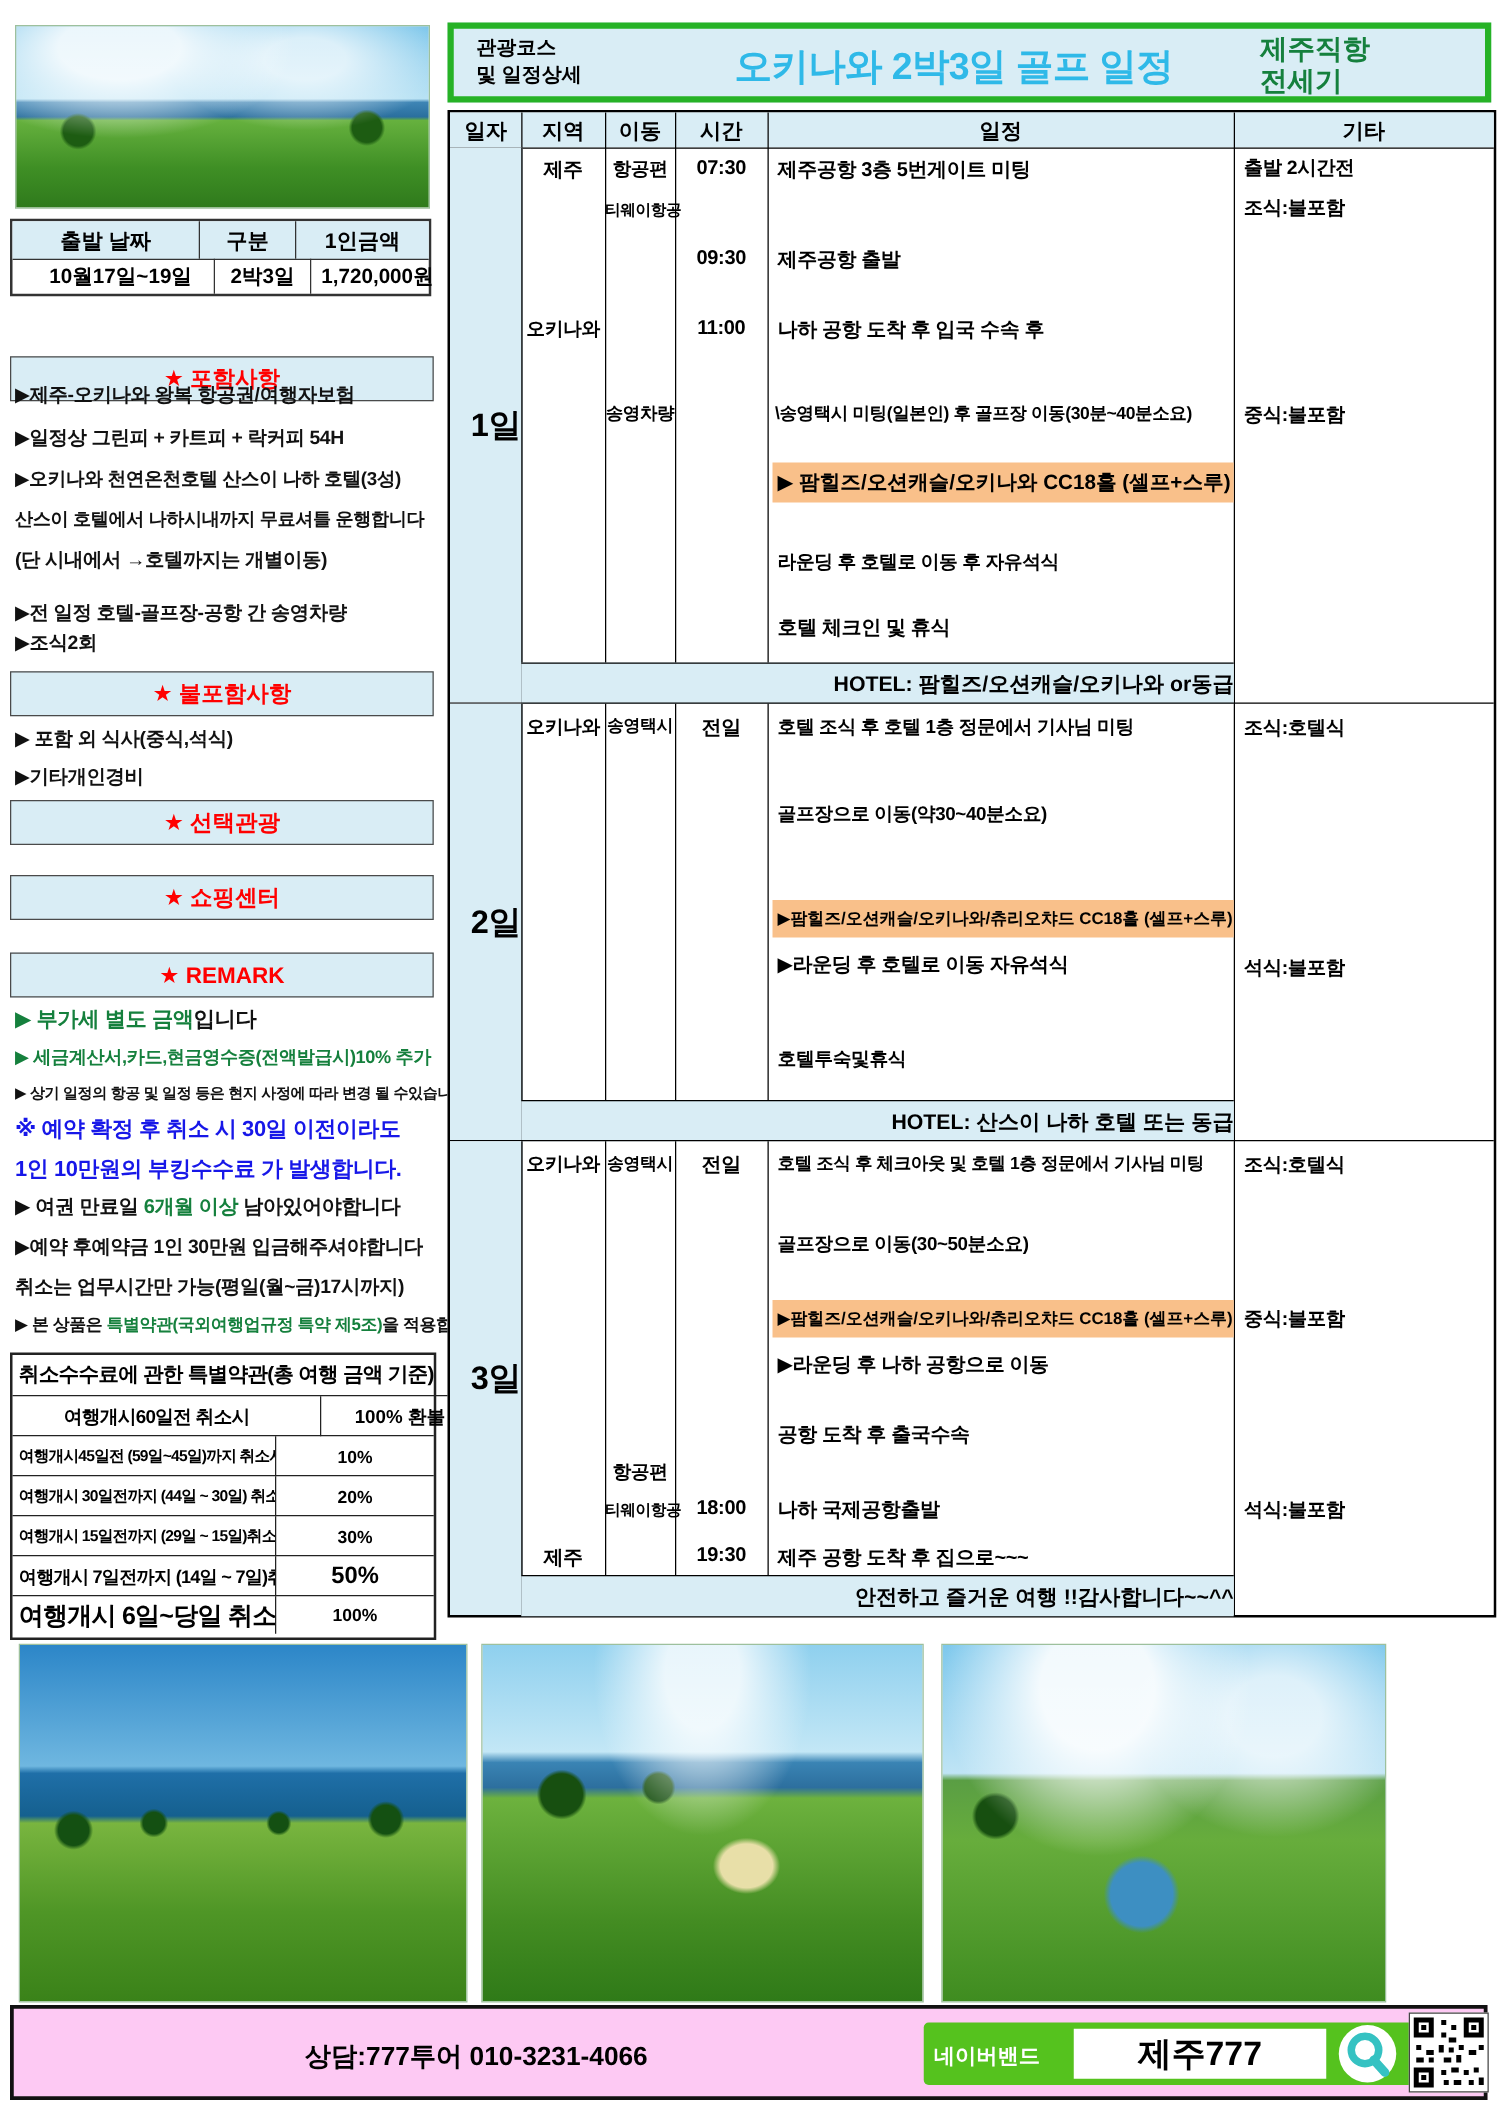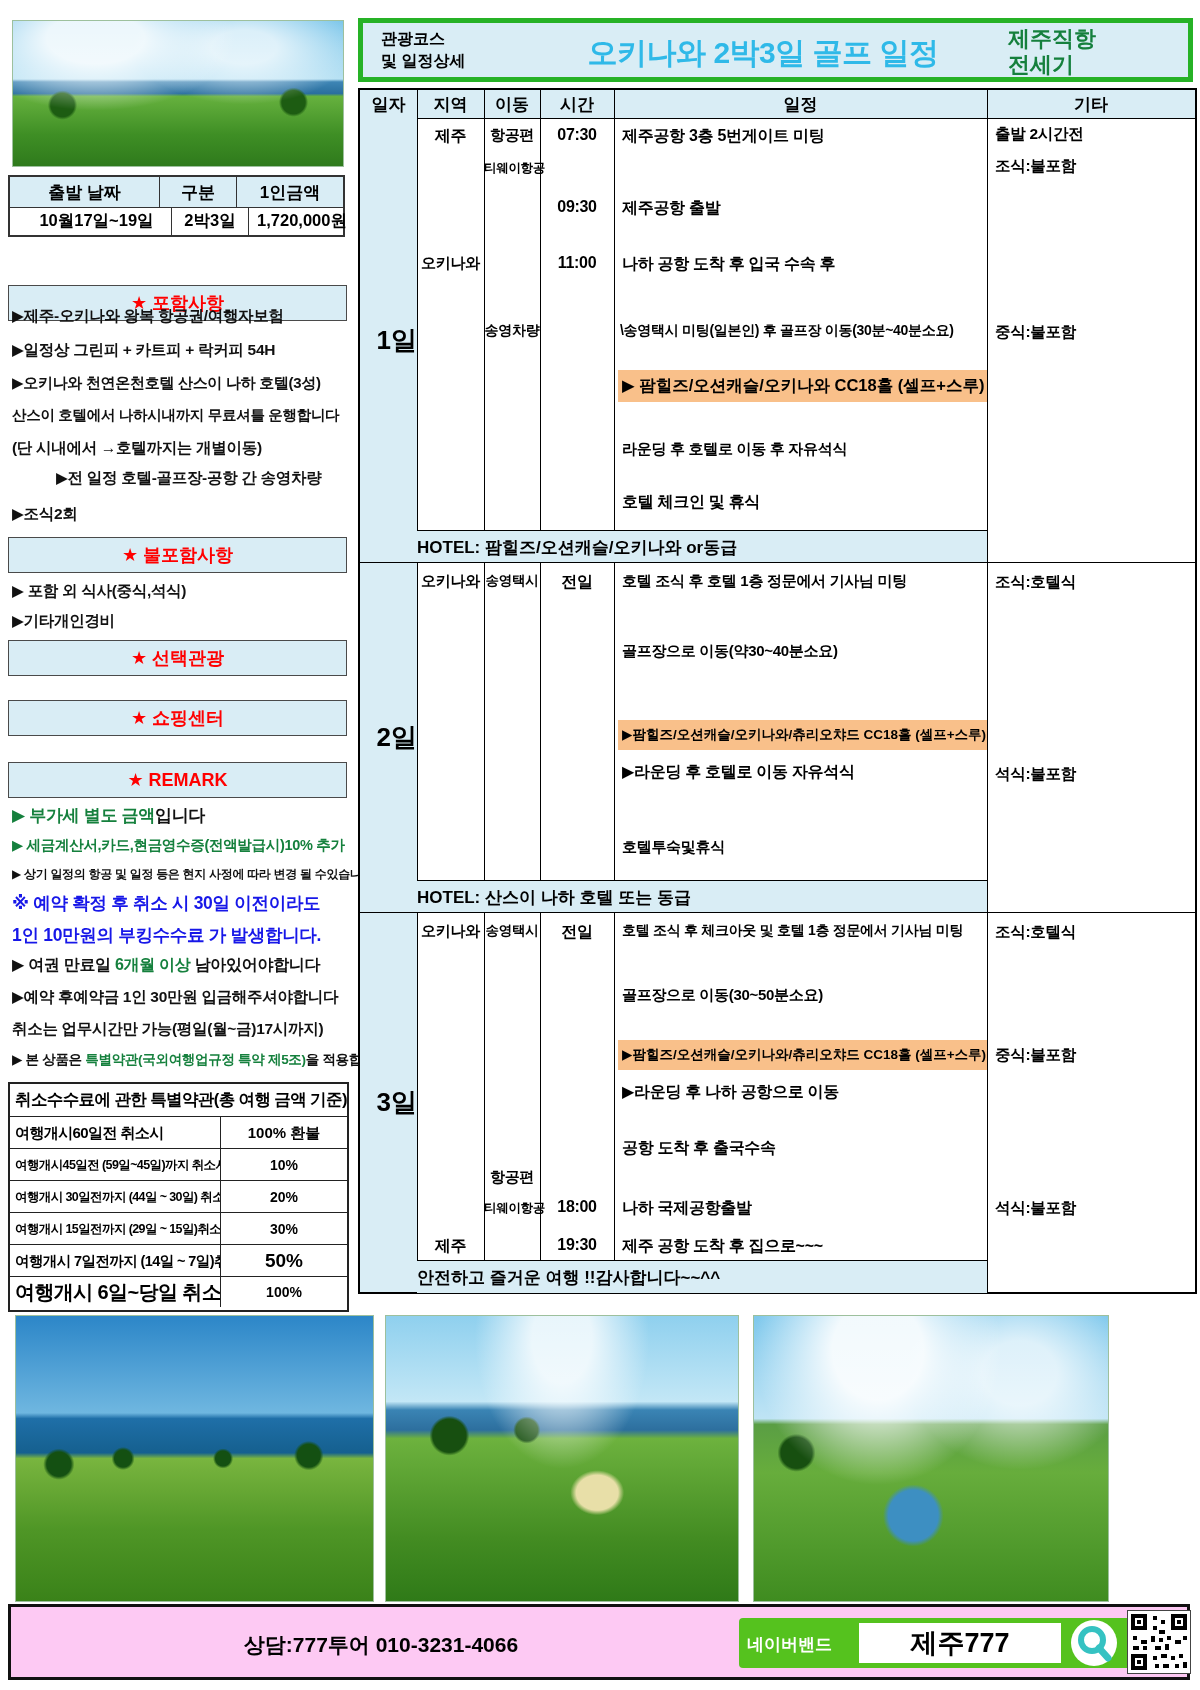--- a/index.html
+++ b/index.html
@@ -22,21 +22,21 @@
       linear-gradient(to bottom,#7cc6ea 0%,#b9e2f4 40%,#3e85b5 42%,#2a6f9e 50%,#66b13e 52%,#3f8f25 78%,#2f7a1c 100%);}
   
   #itab{position:absolute;left:358px;top:88px;width:835px;height:1202px;border:2px solid #000;background:#fff;}
   .vline{position:absolute;width:0;border-left:1px solid #000;}
   .hline{position:absolute;height:0;border-top:1px solid #000;left:0;width:835px;}
   .ct{position:absolute;font-weight:bold;white-space:nowrap;color:#000;font-size:16px;letter-spacing:-0.3px;}
   .cc{text-align:center;}
   .hcell{position:absolute;top:0;height:28px;background:#d9edf5;display:flex;align-items:center;justify-content:center;
          font-weight:bold;font-size:17px;}
   .strip{position:absolute;left:57px;width:570px;height:32px;background:#d9edf5;border-top:1px solid #000;
-         display:flex;align-items:center;justify-content:flex-start;font-weight:bold;font-size:17px;white-space:nowrap;}
+         display:flex;align-items:center;justify-content:flex-end;font-weight:bold;font-size:17px;white-space:nowrap;}
   .daycell{position:absolute;left:0;width:57px;background:#d9edf5;display:flex;align-items:center;justify-content:flex-end;
            font-weight:bold;font-size:26px;}
   .orange{position:absolute;background:#f9c08a;display:flex;align-items:center;font-weight:bold;white-space:nowrap;}
   
   #ctab{position:absolute;left:8px;top:1082px;width:337px;height:226px;border:2px solid #222;}
   .crow{position:absolute;left:0;width:100%;border-top:1px solid #222;display:flex;}
   .clabel{flex:0 0 205px;border-right:1px solid #222;display:flex;align-items:center;padding-left:5px;
           font-weight:bold;white-space:nowrap;letter-spacing:-0.6px;overflow:hidden;}
   .cval{flex:1;display:flex;align-items:center;justify-content:center;font-weight:bold;}
   
@@ -66,21 +66,21 @@
       <div class="b" style="flex:1;display:flex;align-items:center;justify-content:center;font-size:16.5px;white-space:nowrap;">1,720,000원</div>
     </div>
   </div>
 
   <div class="sec-hdr" style="top:262px;margin-top:23px;">★ 포함사항</div>
   <div class="itm" style="top:306px;">▶제주-오키나와 왕복 항공권/여행자보험</div>
   <div class="itm" style="top:340px;">▶일정상 그린피 + 카트피 + 락커피 54H</div>
   <div class="itm" style="top:374px;font-size:15px;">▶오키나와 천연온천호텔 산스이 나하 호텔(3성)</div>
   <div class="itm" style="top:406px;font-size:14.5px;">산스이 호텔에서 나하시내까지 무료셔틀 운행합니다</div>
   <div class="itm" style="top:438px;">(단 시내에서 →호텔까지는 개별이동)</div>
-  <div class="itm" style="top:468px;margin-left:44px;">▶전 일정 호텔-골프장-공항 간 송영차량</div>
+  <div class="itm" style="top:480px;">▶전 일정 호텔-골프장-공항 간 송영차량</div>
   <div class="itm" style="top:504px;">▶조식2회</div>
 
   <div class="sec-hdr" style="top:537px;">★ 불포함사항</div>
   <div class="itm" style="top:581px;">▶ 포함 외 식사(중식,석식)</div>
   <div class="itm" style="top:611px;">▶기타개인경비</div>
 
   <div class="sec-hdr" style="top:640px;">★ 선택관광</div>
   <div class="sec-hdr" style="top:700px;">★ 쇼핑센터</div>
 
   <div class="sec-hdr" style="top:762px;">★ REMARK</div>
@@ -95,21 +95,21 @@
     <span>▶ 여권 만료일 </span><span class="red">6개월 이상</span><span> 남아있어야합니다</span>
   </div>
   <div class="itm" style="top:987px;font-size:15.5px;">▶예약 후예약금 1인 30만원 입금해주셔야합니다</div>
   <div class="itm" style="top:1019px;font-size:15.5px;">취소는 업무시간만 가능(평일(월~금)17시까지)</div>
   <div class="itm" style="top:1051px;font-size:13.5px;">
     <span>▶ 본 상품은 </span><span class="red">특별약관(국외여행업규정 특약 제5조)</span><span>을 적용합니다</span>
   </div>
 
   <div id="ctab">
     <div class="b" style="position:absolute;left:0;top:0;width:100%;height:32px;display:flex;align-items:center;padding-left:5px;box-sizing:border-box;font-size:16.5px;white-space:nowrap;letter-spacing:-0.6px;">취소수수료에 관한 특별약관(총 여행 금액 기준)</div>
-    <div class="crow" style="top:32px;height:32px;">
+    <div class="crow" style="top:32px;height:32px;padding-left:36px;">
         <div class="clabel" style="font-size:15px;">여행개시60일전 취소시</div>
         <div class="cval" style="font-size:15px;">100% 환불</div>
       </div>
     <div class="crow" style="top:64px;height:32px;">
         <div class="clabel" style="font-size:12.5px;">여행개시45일전 (59일~45일)까지 취소시</div>
         <div class="cval" style="font-size:14px;">10%</div>
       </div>
     <div class="crow" style="top:96px;height:32px;">
         <div class="clabel" style="font-size:12.5px;">여행개시 30일전까지 (44일 ~ 30일) 취소시</div>
         <div class="cval" style="font-size:14px;">20%</div>

